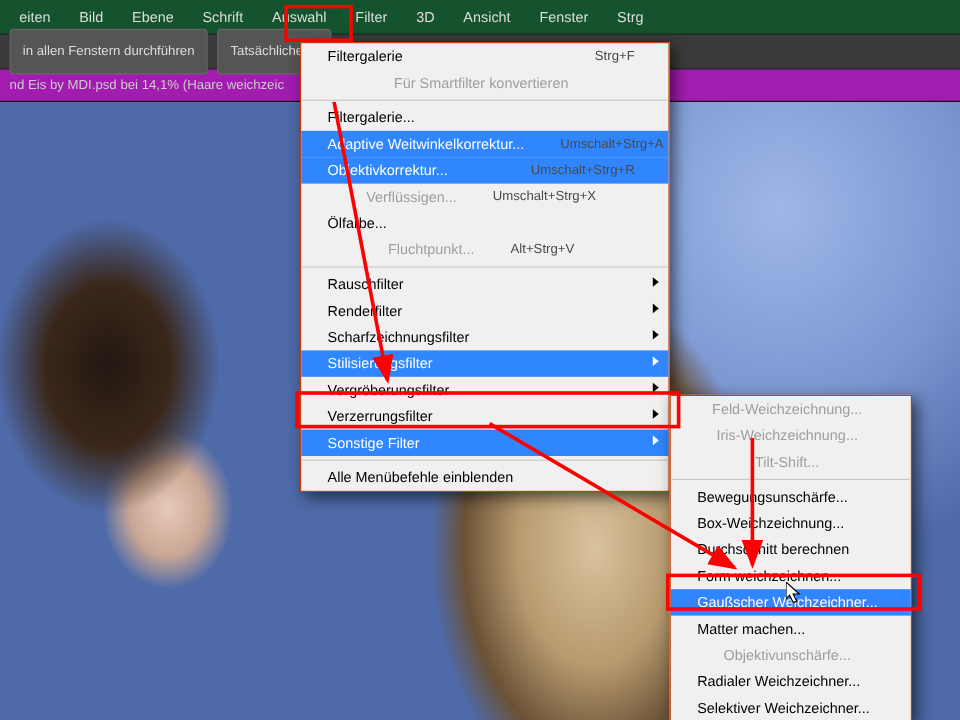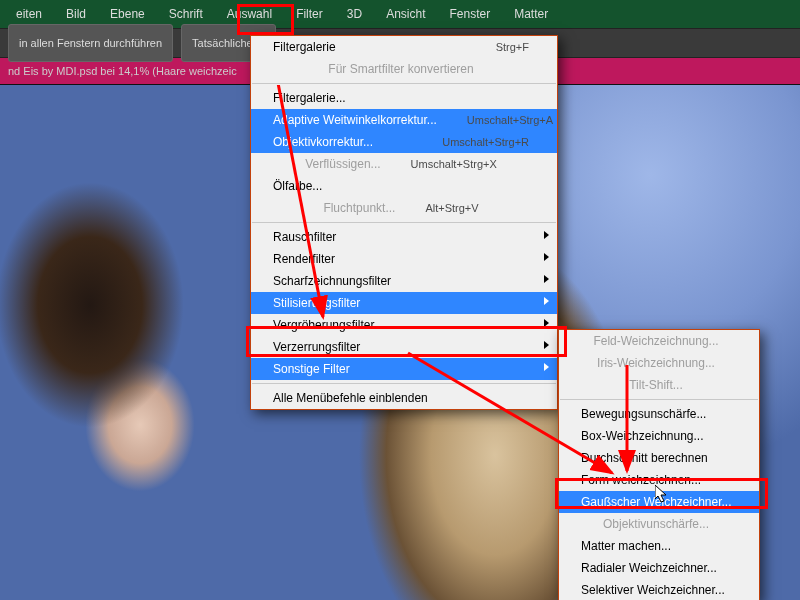--- a/index.html
+++ b/index.html
@@ -1,20 +1,20 @@
 <!DOCTYPE html>
 <html><head>
 <meta charset="utf-8">
 <style>
   html,body{margin:0;padding:0;width:800px;height:600px;overflow:hidden;font-family:"Segoe UI",Tahoma,sans-serif;font-size:12px;background:#3a3a3a;color:#ddd;}
   .menubar{display:flex;background:#14532d;height:28px;align-items:center;padding:0 4px;border-bottom:1px solid #222;}
   .menubar .mitem{padding:0 12px;line-height:28px;cursor:default;}
   .toolbar{display:flex;background:#3a3a3a;height:28px;align-items:center;padding:0 8px;border-bottom:1px solid #222;gap:8px;}
   .tbtn{background:#555;border:1px solid #666;border-radius:3px;padding:12px 10px;font-size:11px;color:#ddd;}
-  .tabrow{background:#be185d;height:26px;display:flex;align-items:center;padding:0 8px;border-bottom:1px solid #111;color:#ccc;font-size:11px;}
+  .tabrow{background:#a21caf;height:26px;display:flex;align-items:center;padding:0 8px;border-bottom:1px solid #111;color:#ccc;font-size:11px;}
   .canvas{position:relative;width:800px;height:518px;background:#262626;}
   
   .photo{position:absolute;inset:0;
     background:
       radial-gradient(ellipse 130px 170px at 90px 220px, #231813 0%, #3a2719 40%, rgba(0,0,0,0) 72%),
       radial-gradient(ellipse 70px 85px at 140px 340px, #e6c9b7 0%, #caa795 45%, rgba(0,0,0,0) 78%),
       radial-gradient(ellipse 160px 250px at 495px 370px, #d9c39e 0%, #b79a6f 40%, #6b5236 68%, rgba(0,0,0,0) 85%),
       radial-gradient(ellipse 60px 70px at 455px 200px, #e8d6c2 0%, rgba(0,0,0,0) 72%),
       radial-gradient(ellipse 280px 300px at 650px 90px, #9fb7e8 0%, #7a95d0 55%, #4e6aa8 100%),
       linear-gradient(180deg,#3a4d77 0%, #263654 100%);
@@ -38,21 +38,21 @@
 <div class="menubar">
   <span class="mitem">eiten</span>
   <span class="mitem">Bild</span>
   <span class="mitem">Ebene</span>
   <span class="mitem">Schrift</span>
   <span class="mitem">Auswahl</span>
   <span class="mitem">Filter</span>
   <span class="mitem">3D</span>
   <span class="mitem">Ansicht</span>
   <span class="mitem">Fenster</span>
-  <span class="mitem">Matter</span>
+  <span class="mitem">Strg</span>
 </div>
 
 <div class="toolbar">
   <span class="tbtn">in allen Fenstern durchführen</span>
   <span class="tbtn">Tatsächliche Pi</span>
 </div>
 
 <div class="tabrow">
   <span>nd Eis by MDI.psd bei 14,1%  (Haare weichzeic</span>
 </div>
@@ -145,25 +145,25 @@
       </div>
       <div class="row">
         <span>Durchschnitt berechnen</span>
       </div>
       <div class="row">
         <span>Form weichzeichnen...</span>
       </div>
       <div class="row hl">
         <span>Gaußscher Weichzeichner...</span>
       </div>
+      <div class="row">
+        <span>Matter machen...</span>
+      </div>
       <div class="row dis">
         <span>Objektivunschärfe...</span>
-      </div>
-      <div class="row">
-        <span>Matter machen...</span>
       </div>
       <div class="row">
         <span>Radialer Weichzeichner...</span>
       </div>
       <div class="row">
         <span>Selektiver Weichzeichner...</span>
       </div>
     </div>
 
   <div class="redbox" style="left:237px;top:-81px;width:51px;height:25px;"></div>

